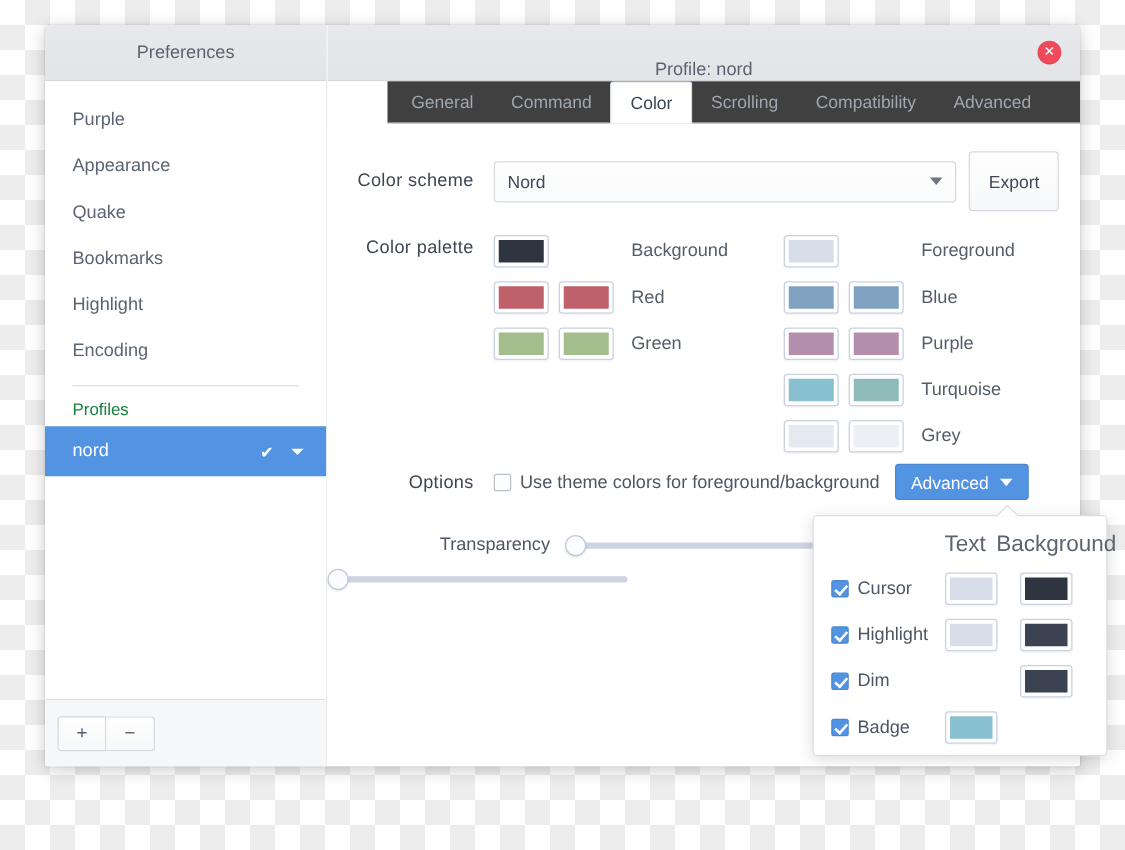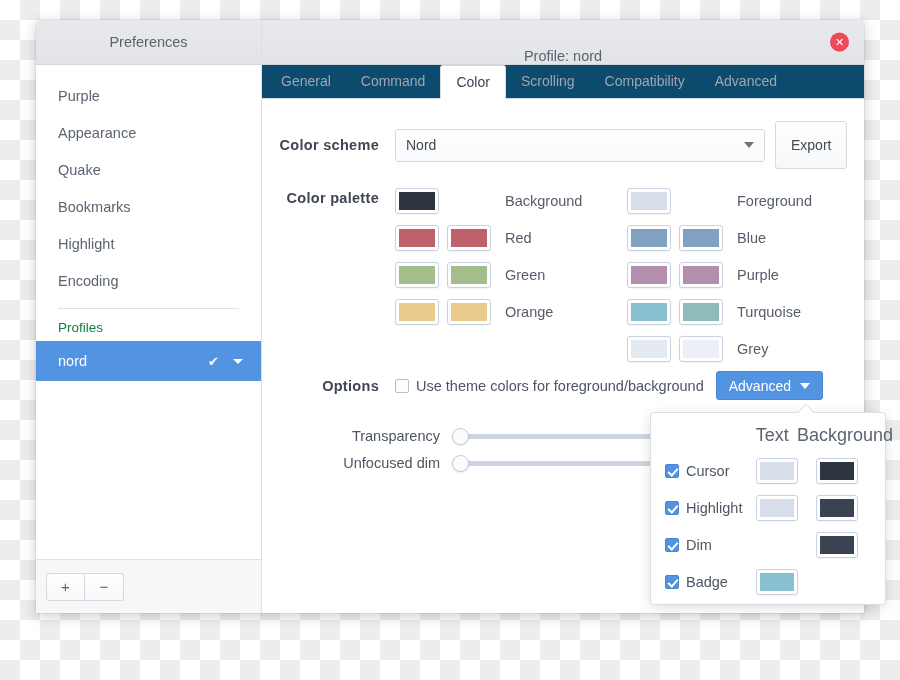--- a/index.html
+++ b/index.html
@@ -120,24 +120,25 @@
     position: absolute; right: 15px; top: 50%;
     transform: translateY(-50%);
     width: 19px; height: 19px; border-radius: 50%;
     background: #f04a5a;
     color: #fff; font-size: 11px; line-height: 19px;
     text-align: center; cursor: pointer;
     box-shadow: inset 0 -1px 0 rgba(0,0,0,0.08);
   }
   .tabbar {
     height: 34px;
-    background: #0c4a6e;
+    background: #404040;
     border-bottom: 1px solid #d7dade;
     display: flex; align-items: flex-end;
     padding-left: 4px;
+    margin-left: 48px;
   }
   .tab {
     height: 34px; padding: 0 15px;
     display: flex; align-items: center;
     font-size: 14px; color: #a0a6af;
     cursor: pointer;
   }
   .tab.active {
     background: #ffffff;
     color: #3c4350;
@@ -145,21 +146,21 @@
     border-bottom: 1px solid #ffffff;
     border-radius: 3px 3px 0 0;
     margin-bottom: -1px;
   }
 
   .content { flex: 1; background: #ffffff; position: relative; padding: 22px 0 0 0; border-radius: 0 0 2px 0;}
 
   .row { display: flex; align-items: center; margin-bottom: 13px; }
   .row-label {
     width: 133px; text-align: right; padding-right: 16px;
-    font-size: 14.5px; color: #3f4652; font-weight: bold;
+    font-size: 14.5px; color: #3f4652; font-weight: normal;
     letter-spacing: 0.3px;
   }
 
   .combo {
     width: 370px; height: 33px;
     border: 1px solid #d6dade; border-radius: 3px;
     background: linear-gradient(180deg,#fefefe,#f9fafb);
     display: flex; align-items: center;
     padding: 0 10px; font-size: 14px; color: #414856;
     cursor: pointer;
@@ -391,29 +392,20 @@
             </div>
             <div class="pal-row">
               <div class="swatch">
                   <i style="background:#a3be8c"></i>
                 </div>
               <div class="swatch">
                   <i style="background:#a3be8c"></i>
                 </div>
               <div class="pal-name">Green</div>
             </div>
-            <div class="pal-row">
-              <div class="swatch">
-                  <i style="background:#ebcb8b"></i>
-                </div>
-              <div class="swatch">
-                  <i style="background:#ebcb8b"></i>
-                </div>
-              <div class="pal-name">Orange</div>
-            </div>
           </div>
 
           <div class="pal-col right">
             <div class="pal-row">
               <div class="swatch">
                   <i style="background:#d8dee9"></i>
                 </div>
               <div class="swatch empty">
                   <i></i>
                 </div>
@@ -471,21 +463,20 @@
       </div>
 
       <div class="slider-row">
         <div class="slider-label">Transparency</div>
         <div class="slider">
           <div class="track"></div>
           <div class="knob"></div>
         </div>
       </div>
       <div class="slider-row">
-        <div class="slider-label">Unfocused dim</div>
         <div class="slider">
           <div class="track"></div>
           <div class="knob"></div>
         </div>
       </div>
 
     </div>
   </div>
 
   <div class="popup">

